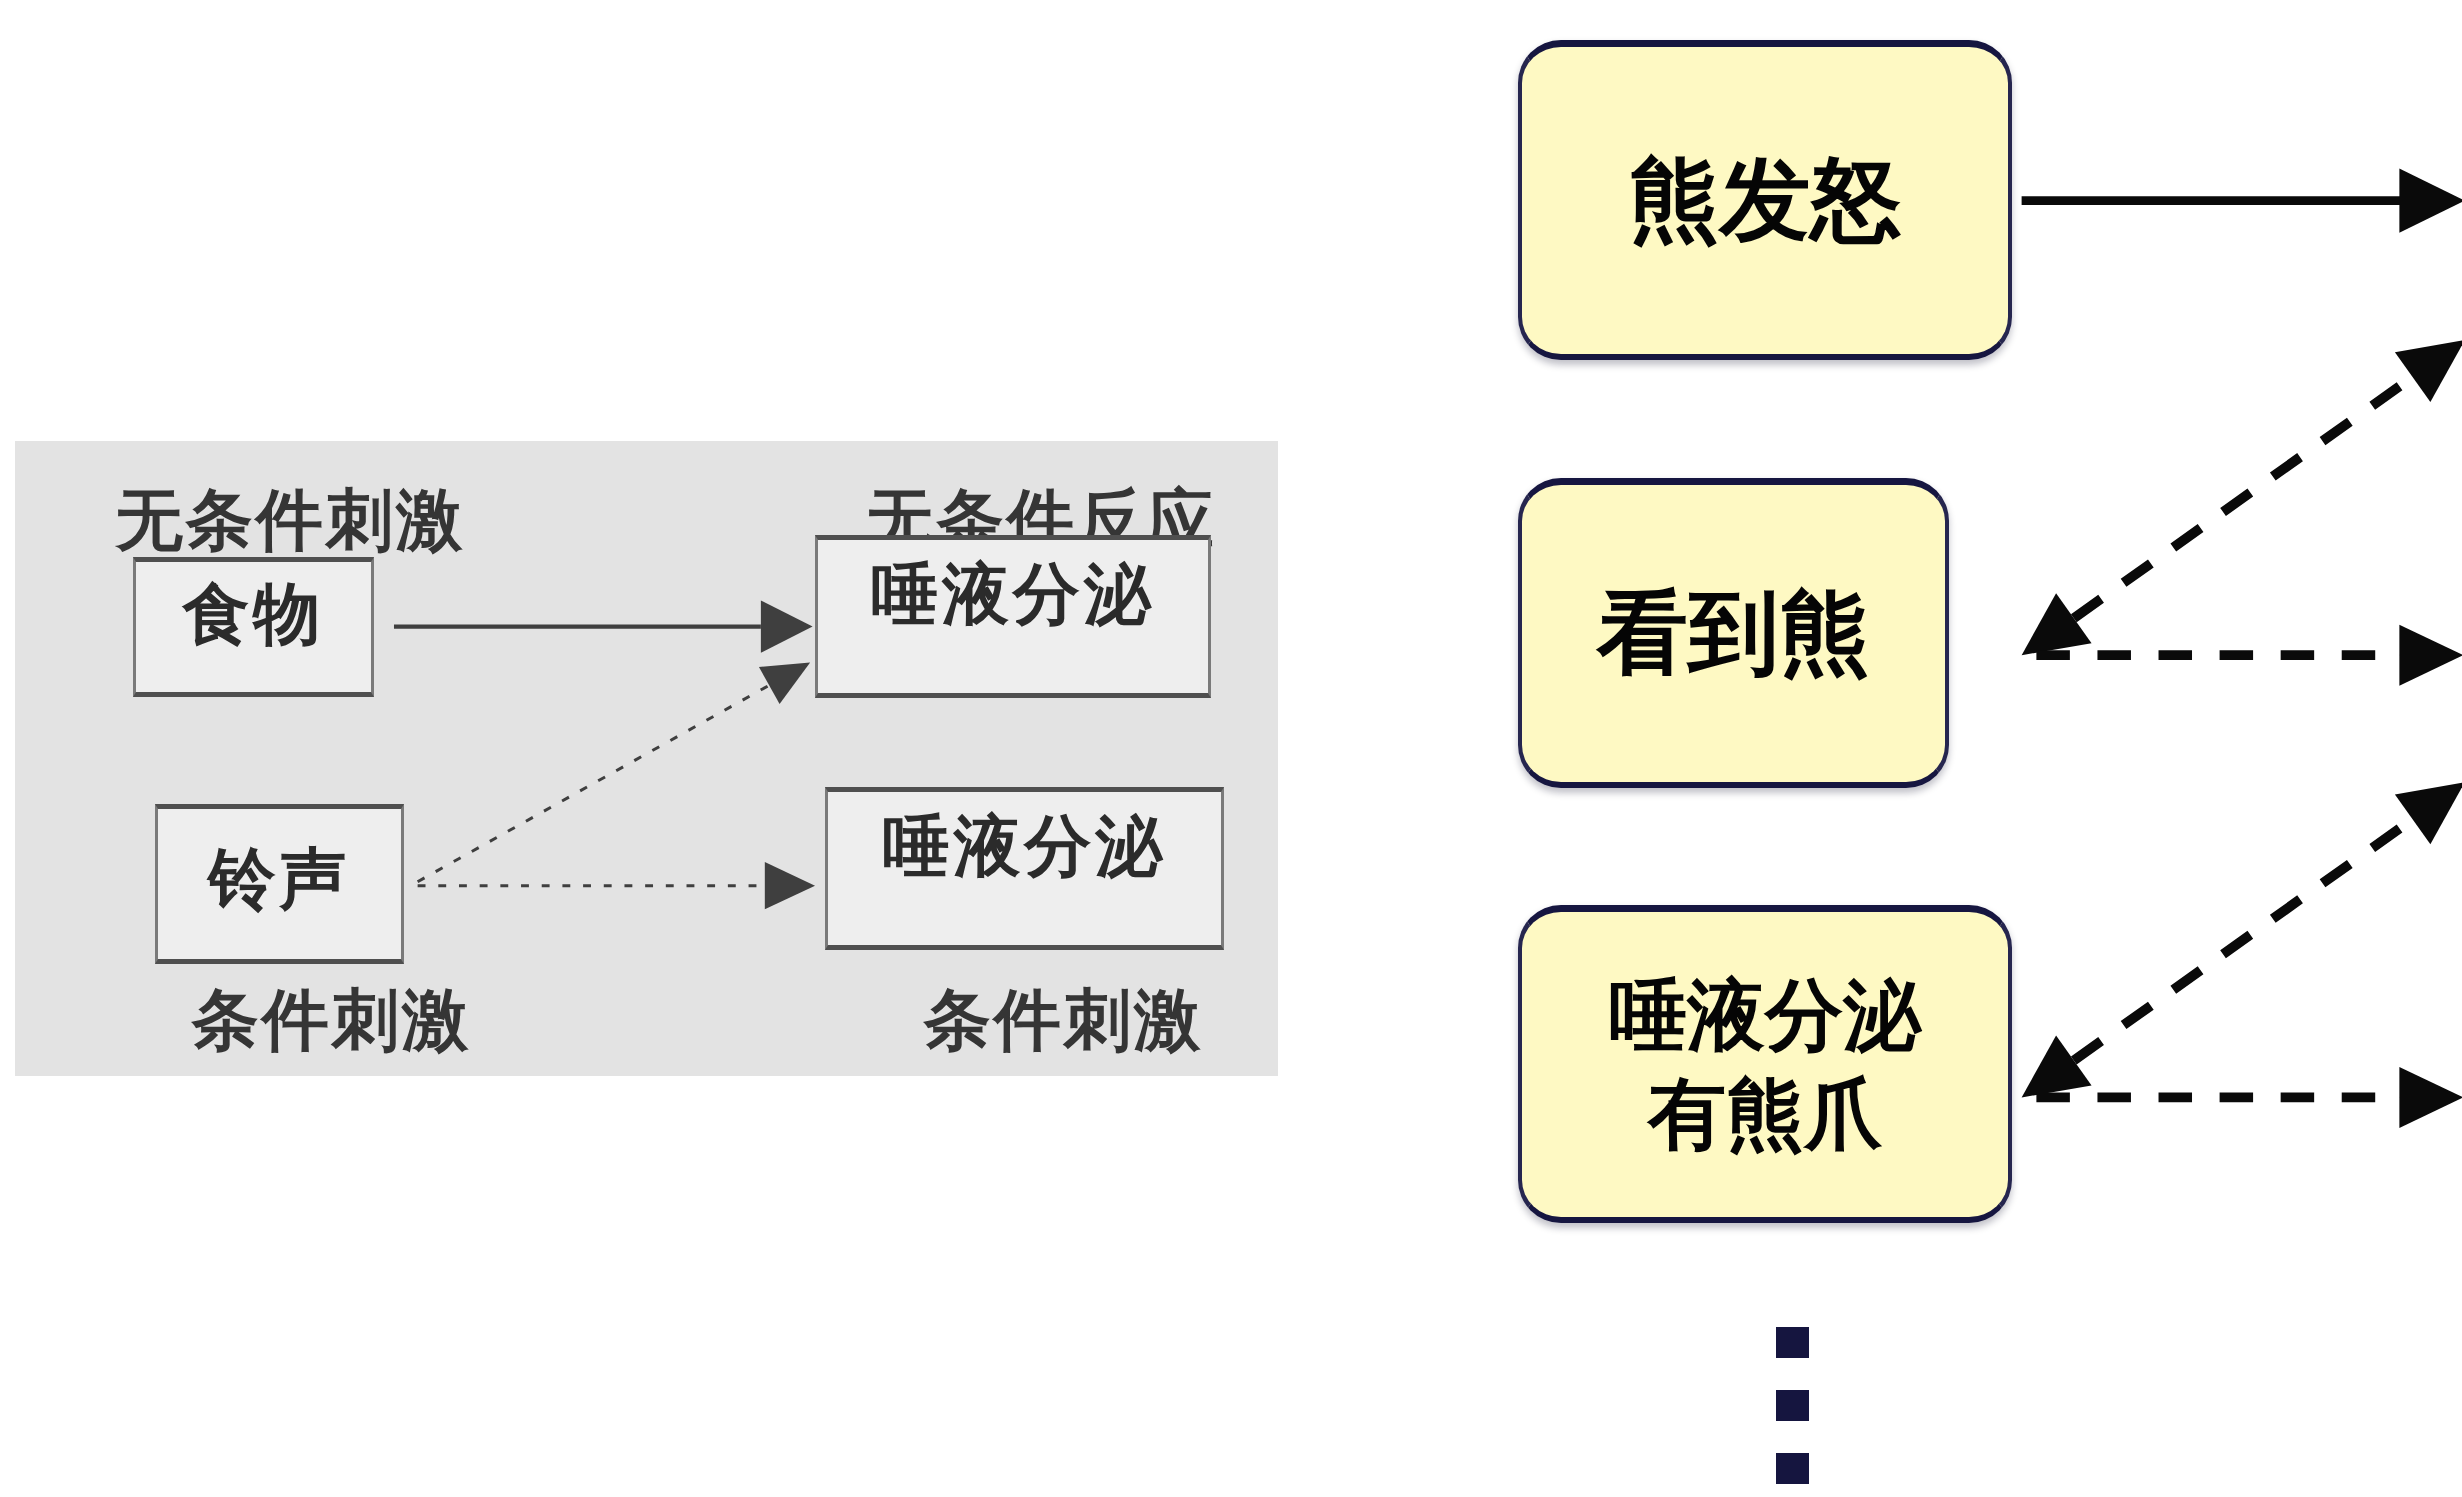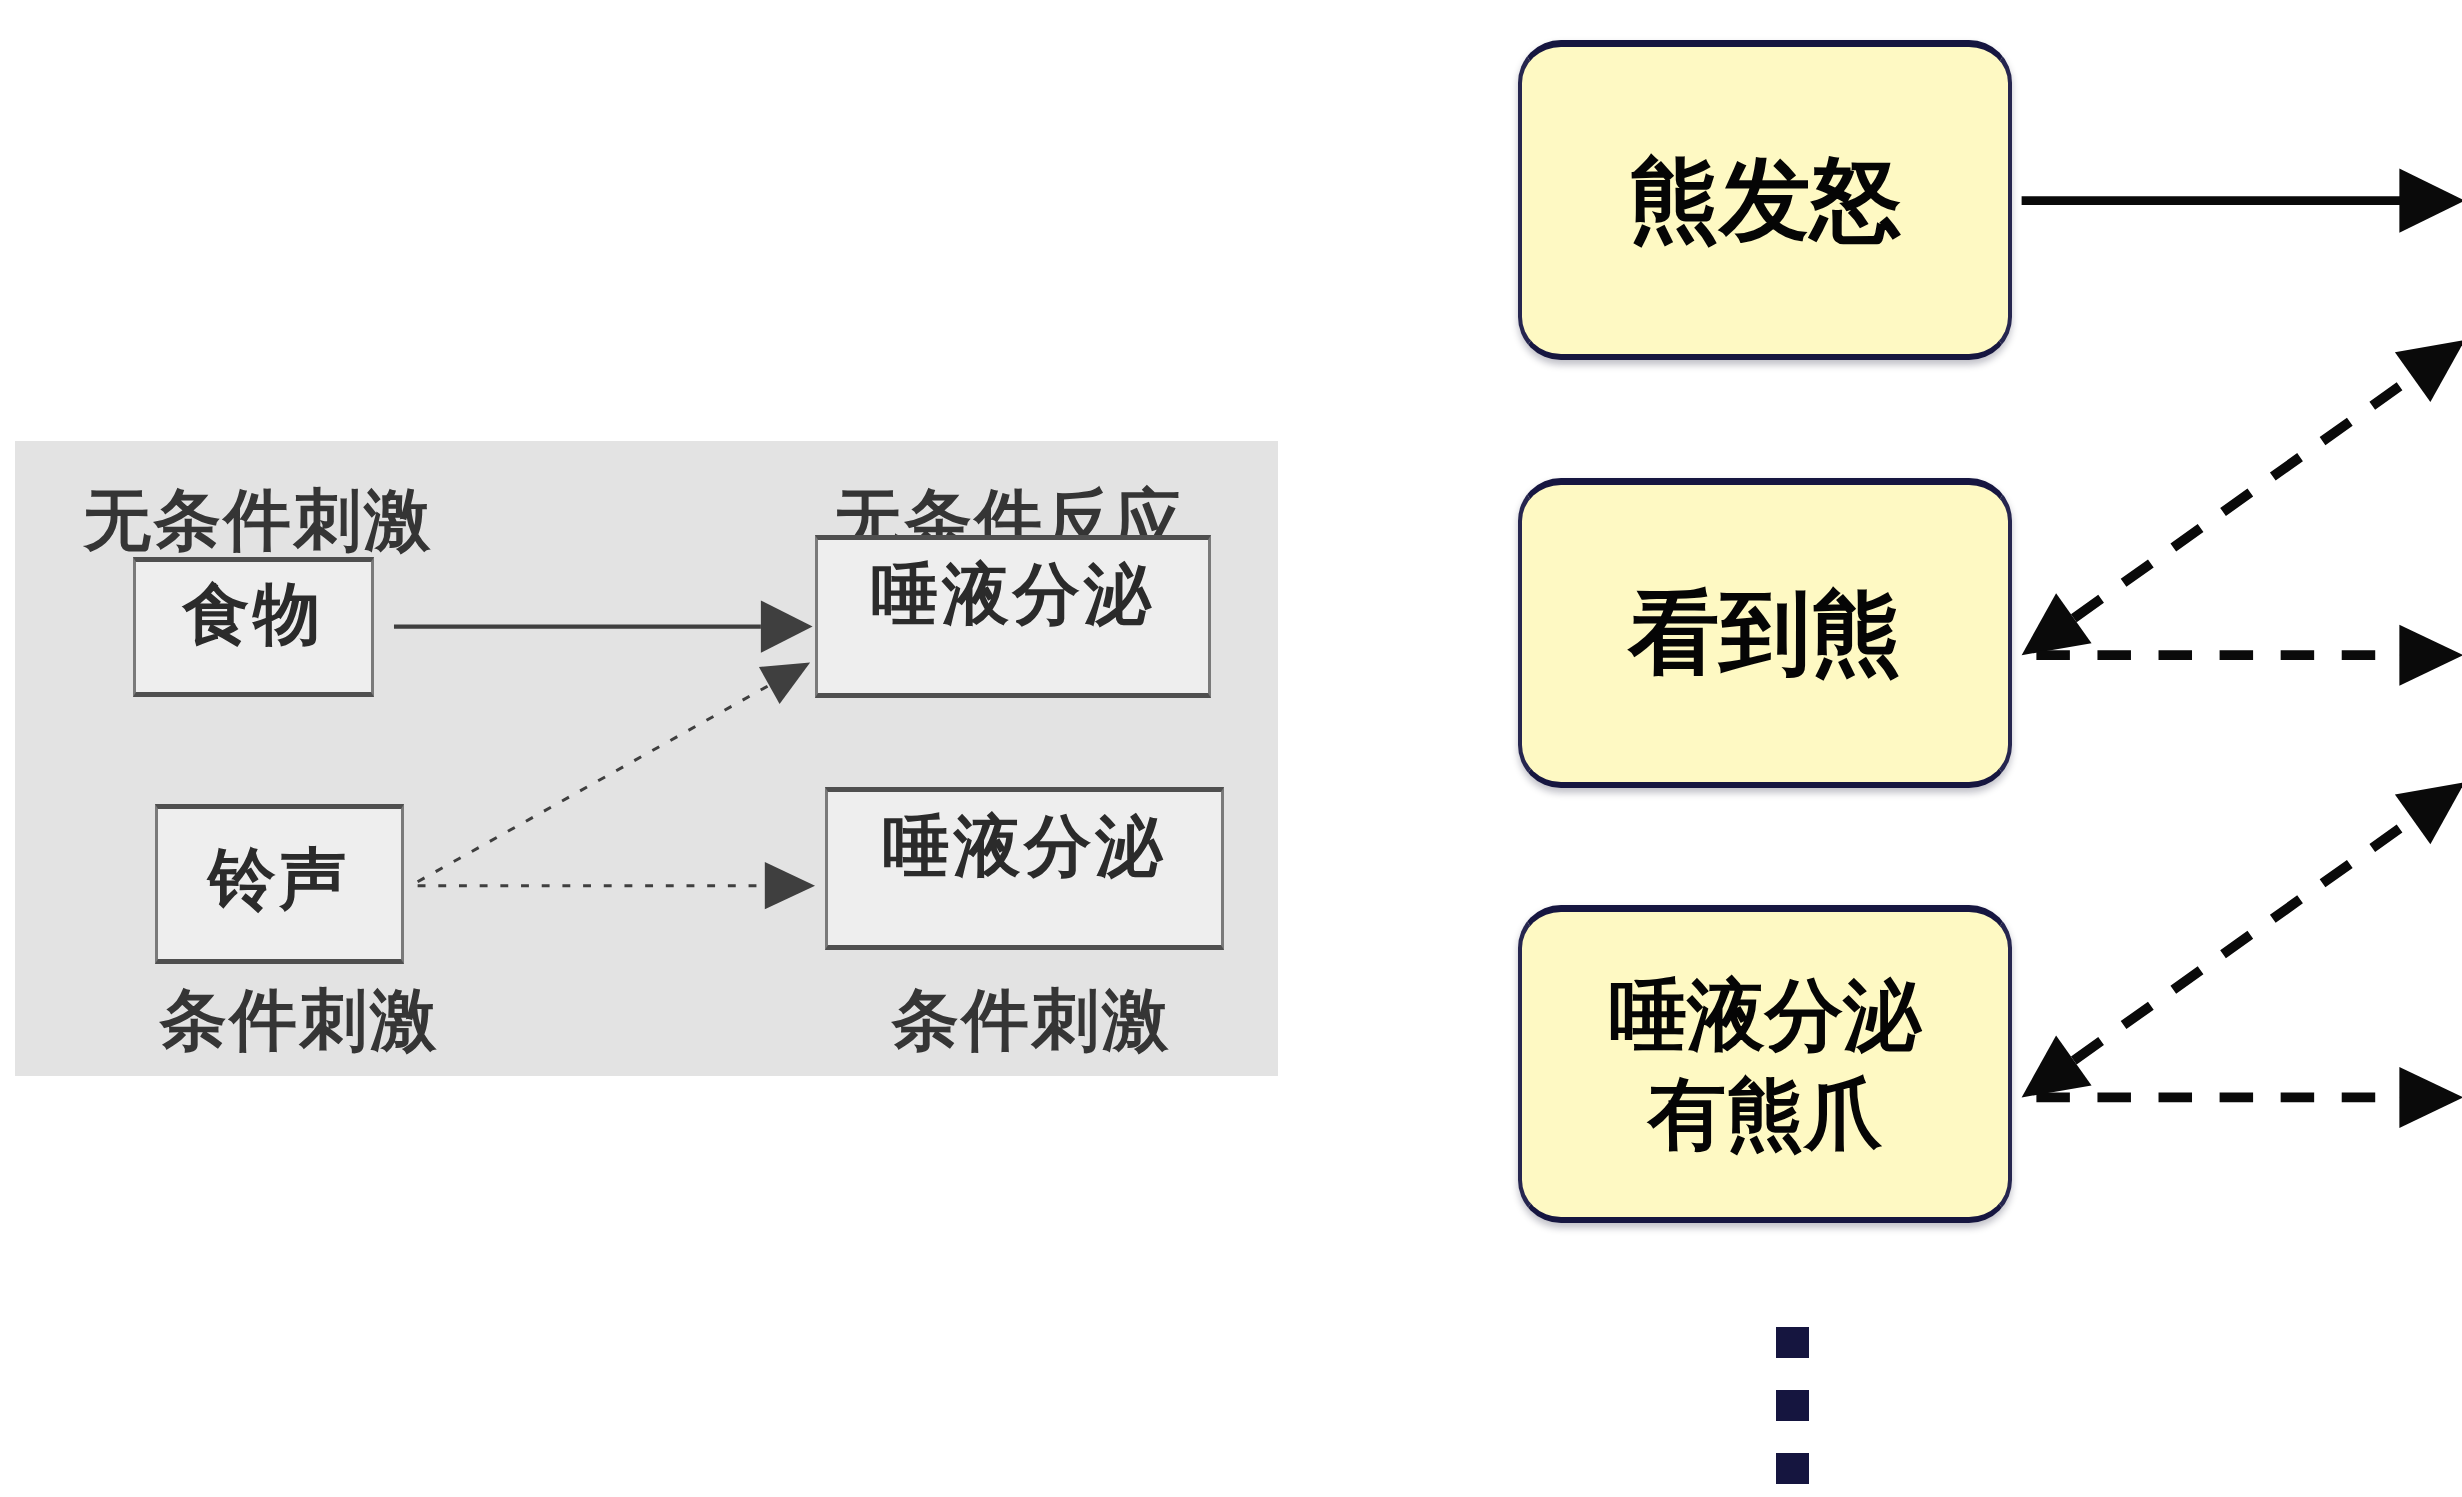--- a/index.html
+++ b/index.html
@@ -15,21 +15,21 @@
     position:relative; width:3306px; height:1498px; background:#ffffff;
     font-family:"Liberation Sans", sans-serif; overflow:hidden;
   }
   
   .panel{
     position:absolute; left:14.8px; top:441px; width:1263px; height:635px;
     background:var(--panel-bg);
   }
   .panel-label{
     position:absolute; font-size:67px; font-weight:600; color:var(--panel-text);
-    letter-spacing:3px; white-space:nowrap;
+    letter-spacing:3px; white-space:nowrap;margin-left:32px;
   }
   .panel-box{
     position:absolute; background:var(--panel-box-bg);
     border:3px solid var(--panel-border);
     border-top:5.4px solid var(--panel-border-dark);
     border-bottom:5.4px solid var(--panel-border-dark);
     box-sizing:border-box; display:flex; justify-content:center; align-items:flex-start;
     font-size:67px; font-weight:600; color:#2b2b2b; letter-spacing:3.9px;
   }
   
@@ -68,21 +68,21 @@
     <div class="panel-box" style="left:810px; top:346px; width:399px; height:163px; padding-top:8.9px;">唾液分泌</div>
 
     <div class="panel-label" style="left:145px; top:534px;">条件刺激</div>
     <div class="panel-label" style="left:877px; top:534px;">条件刺激</div>
   </div>
 
   <div class="node stimulus" style="left:1518px; top:40px;  width:494px; height:320px;">
     <span class="cjk-lg">熊发怒</span>
   </div>
 
-  <div class="node stimulus" style="left:1518px; top:478px; width:494px; height:310px;">
+  <div class="node stimulus" style="left:1518px; top:478px; width:431px; height:310px;">
     <span class="cjk-lg">看到熊</span>
   </div>
 
   <div class="node stimulus" style="left:1518px; top:905px; width:494px; height:318px;">
     <span class="cjk-two">唾液分泌
 有熊爪</span>
   </div>
 
   <div>
     <div class="sq left-col" style="left:1776px; top:1327px;"></div>

